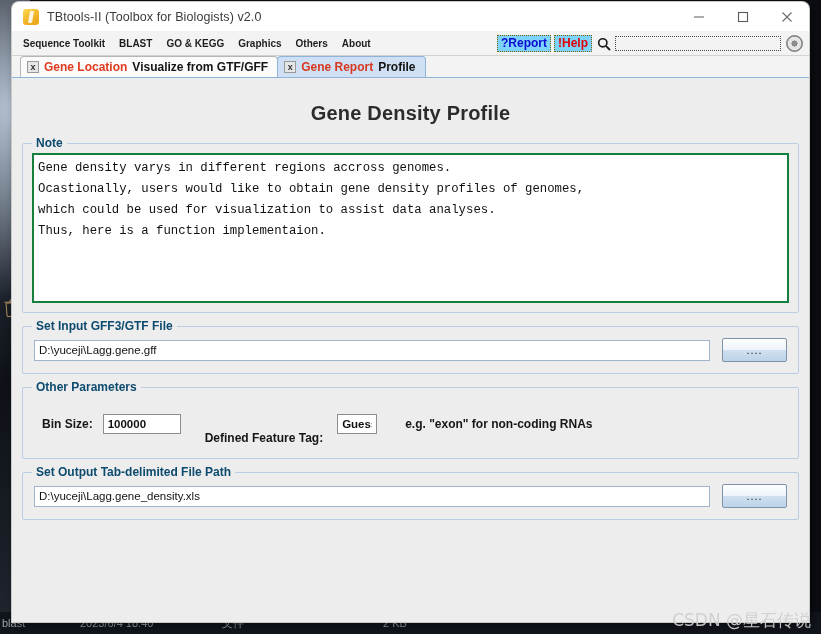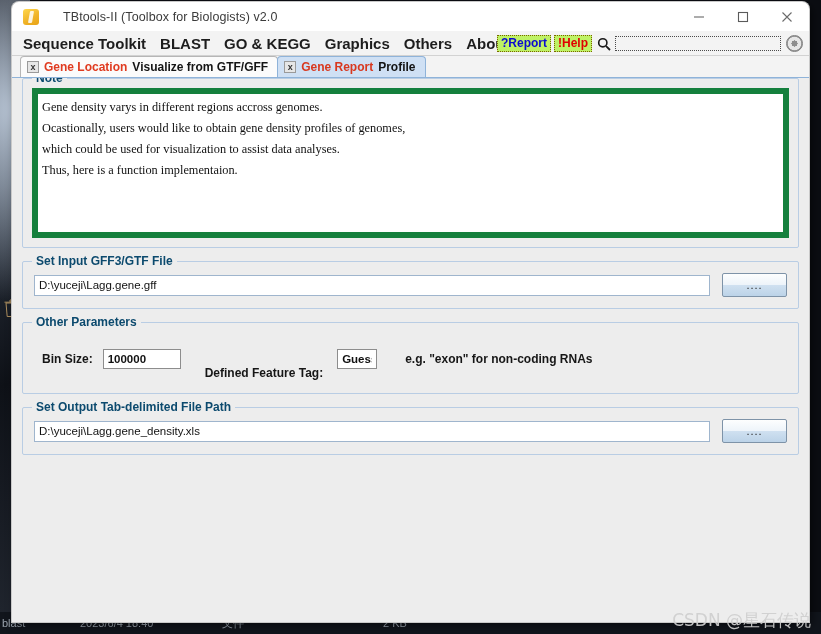--- a/index.html
+++ b/index.html
@@ -58,45 +58,45 @@
     background: linear-gradient(150deg,#ffd84d 0%,#f0b429 55%,#e8a317 100%);
     position: relative; flex: 0 0 auto;
   }
   #app-logo::after {
     content: ""; position: absolute; left: 6px; top: 2px;
     width: 4px; height: 12px; background: #ffffff; opacity: .85;
     border-radius: 1px;
     transform: skewX(-10deg);
   }
   #title-text {
-    margin-left: 24px; font-size: 12.5px; color: #3b3b3b; letter-spacing: .1px;
+    margin-left: 8px; font-size: 12.5px; color: #3b3b3b; letter-spacing: .1px;
   }
   .win-btns { position: absolute; right: 0; top: 0; height: 29px; display: flex; }
   .win-btn {
     width: 44px; height: 29px; display: flex; align-items: center; justify-content: center;
     color: #5a5a5a;
   }
   .win-btn svg { display: block; }
 
   
   #menu-bar {
     height: 25px; background: #f3f3f3; border-bottom: 1px solid #d2d2d2;
     display: flex; align-items: center; position: relative; flex: 0 0 auto;
   }
   .menu-item {
-    font-size: 15px; font-weight: bold; color: #1d1d1d;
+    font-size: 10px; font-weight: bold; color: #1d1d1d;
     padding: 0 7px; line-height: 25px; white-space: nowrap;
   }
   .menu-item:first-child { margin-left: 4px; }
   #menu-right {
     position: absolute; right: 6px; top: 0; height: 25px;
     display: flex; align-items: center; gap: 3px;
   }
   .hot-btn {
-    font-size: 12px; font-weight: bold; background: #bef264;
+    font-size: 12px; font-weight: bold; background: #7dd3fc;
     border: 1px dotted #7a6400; padding: 0 3px; line-height: 15px;
   }
   #report-btn { color: #0a0ad0; }
   #help-btn   { color: #e00000; }
   #search-icon-wrap { width: 17px; height: 17px; display: flex; align-items: center; justify-content: center; }
   #search-box {
     width: 166px; height: 15px; background: #f3f3f3;
     border: 1px dotted #4b4b4b;
   }
   #round-btn {
@@ -144,22 +144,22 @@
   }
   .group > .group-title {
     position: absolute; top: -8px; left: 9px; background: #ededed;
     padding: 0 4px; font-size: 12px; font-weight: bold; color: #0c4a6e;
   }
   .group-body { padding: 11px 11px 11px 11px; }
 
   #note-group .group-body { padding: 9px 9px 9px 9px; }
   #note-text {
     width: 100%; height: 150px; background: #ffffff;
-    border: 6px solid #15803d;
-    font-family: Liberation Serif, serif;
+    border: 2px solid #15803d;
+    font-family: Liberation Mono, monospace;
     font-size: 12.3px; line-height: 21px; color: #111;
     padding: 3px 4px; white-space: pre; overflow: hidden;
   }
 
   .file-row { display: flex; align-items: center; gap: 12px; }
   .path-input {
     flex: 1 1 auto; height: 21px; background: #ffffff;
     border: 1px solid #9fb5cd; font-size: 11.5px; color: #111;
     padding: 0 4px; line-height: 19px;
     font-family: "Liberation Sans", sans-serif;
@@ -273,20 +273,21 @@
       </div>
       <div class="tab active">
         <span class="tab-close">x</span>
         <span class="tab-red">Gene Report</span>
         <span class="tab-dark">Profile</span>
       </div>
     </div>
 
     <div id="content">
 
+      <div id="page-title">Gene Density Profile</div>
 
       <div class="group" id="note-group">
         <div class="group-title">Note</div>
         <div class="group-body">
           <div id="note-text">Gene density varys in different regions accross genomes.
 Ocastionally, users would like to obtain gene density profiles of genomes,
 which could be used for visualization to assist data analyses.
 Thus, here is a function implementaion.</div>
         </div>
       </div>

